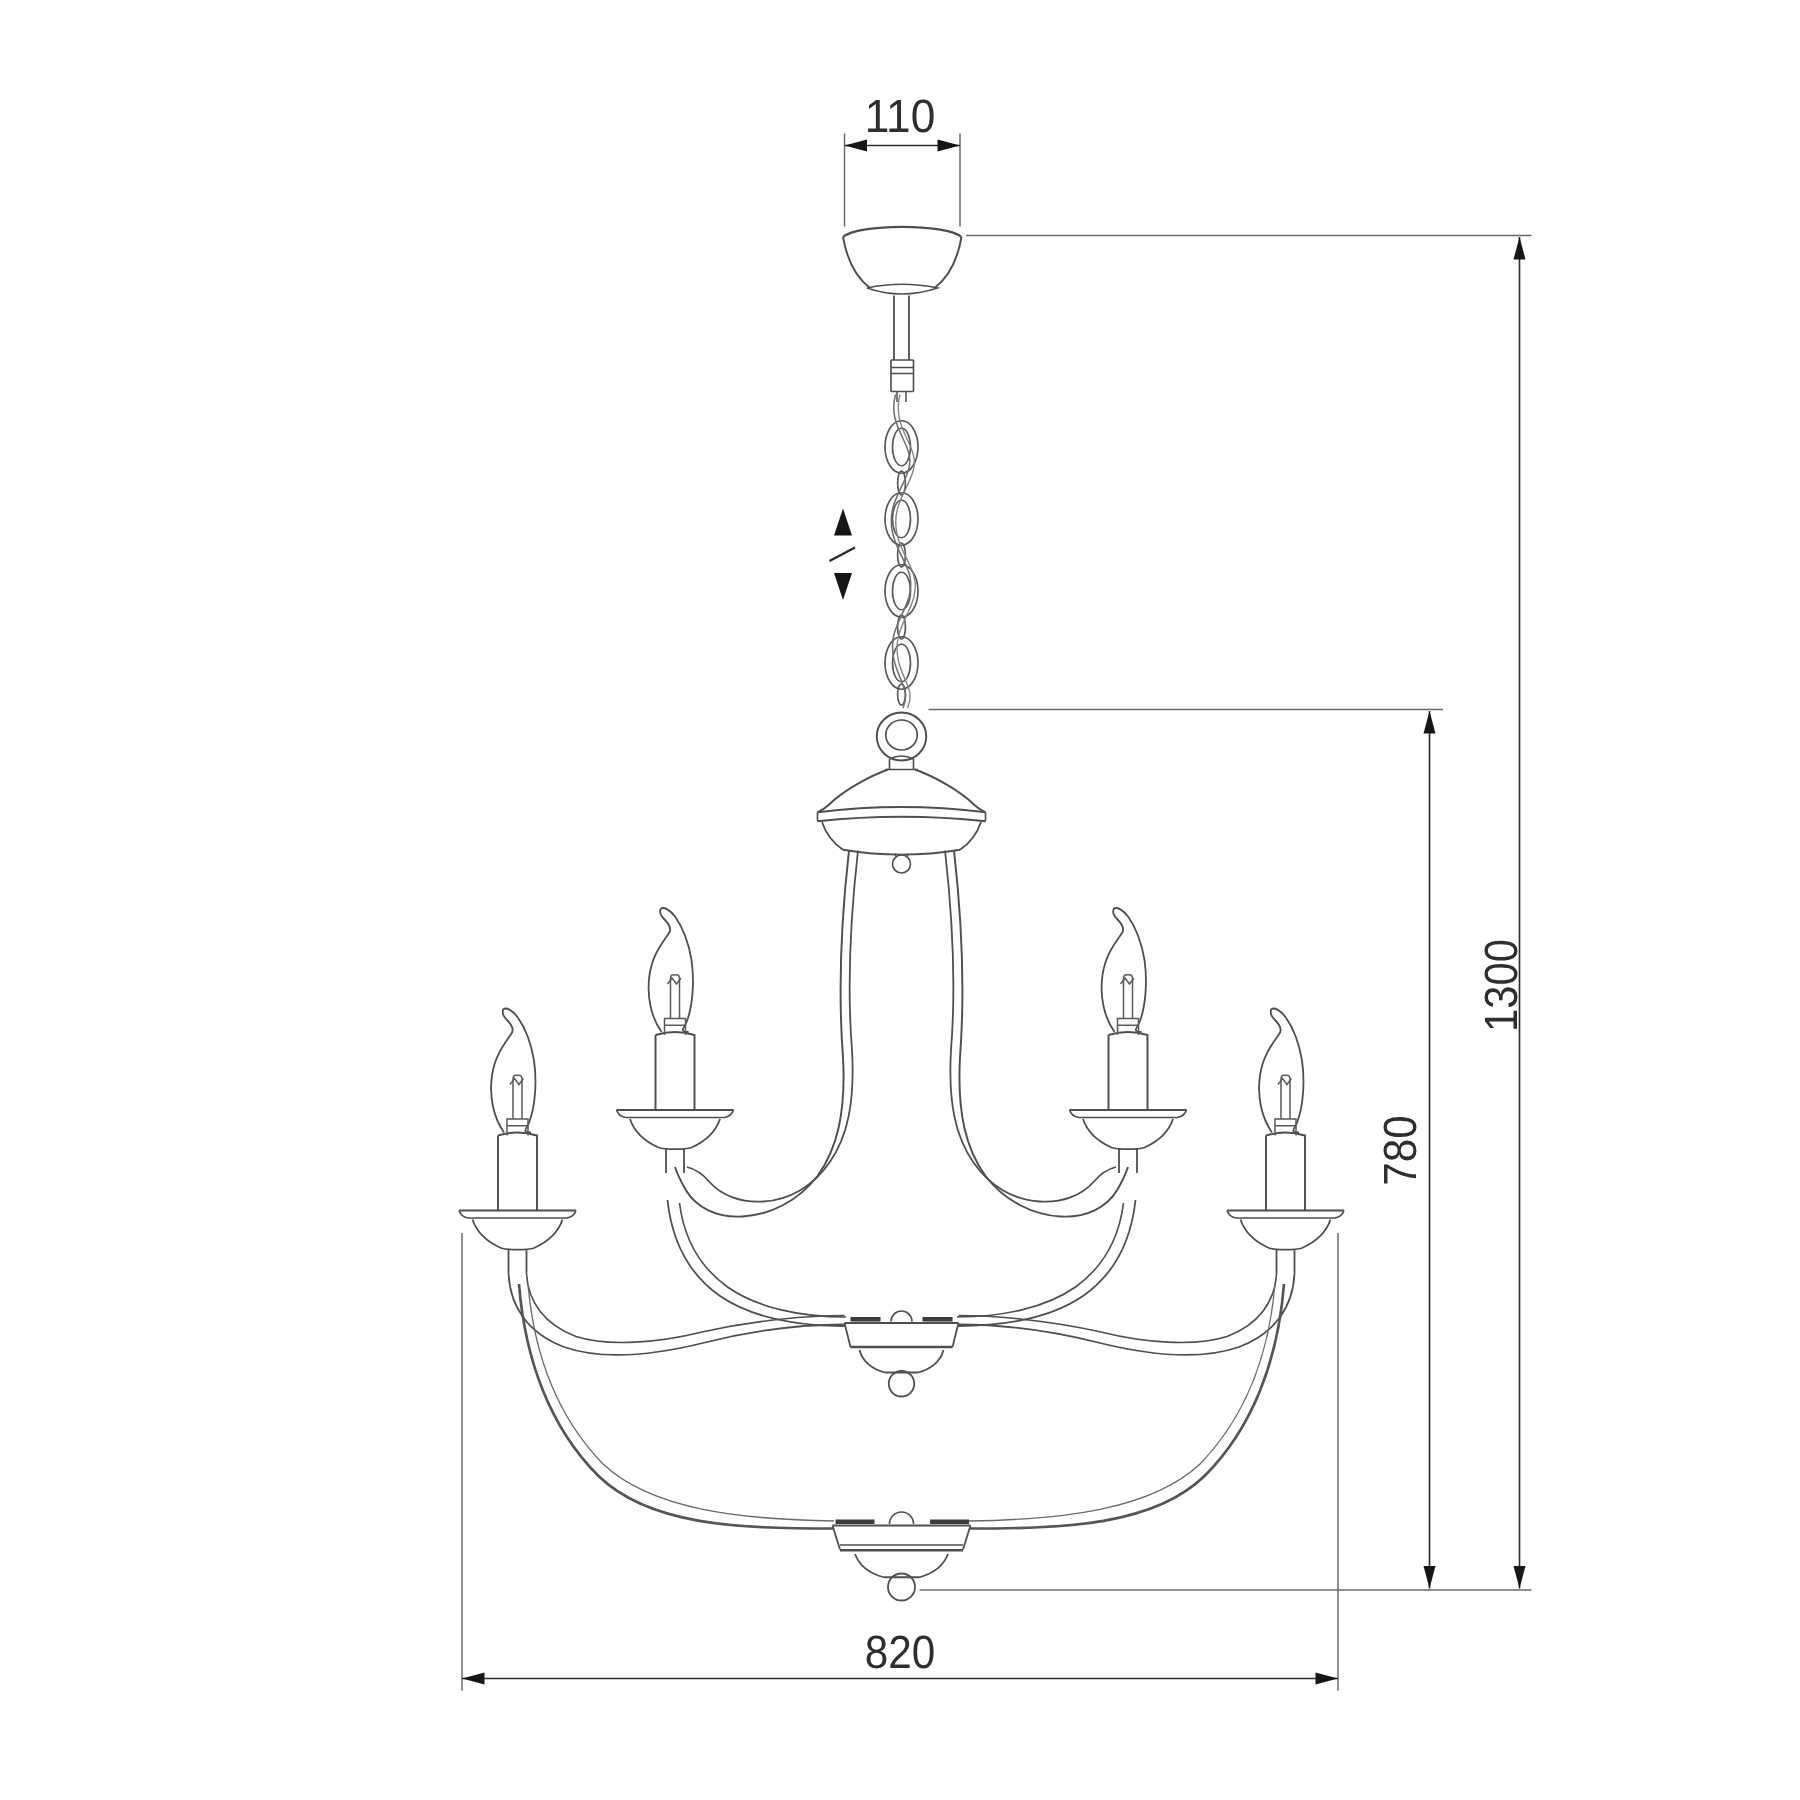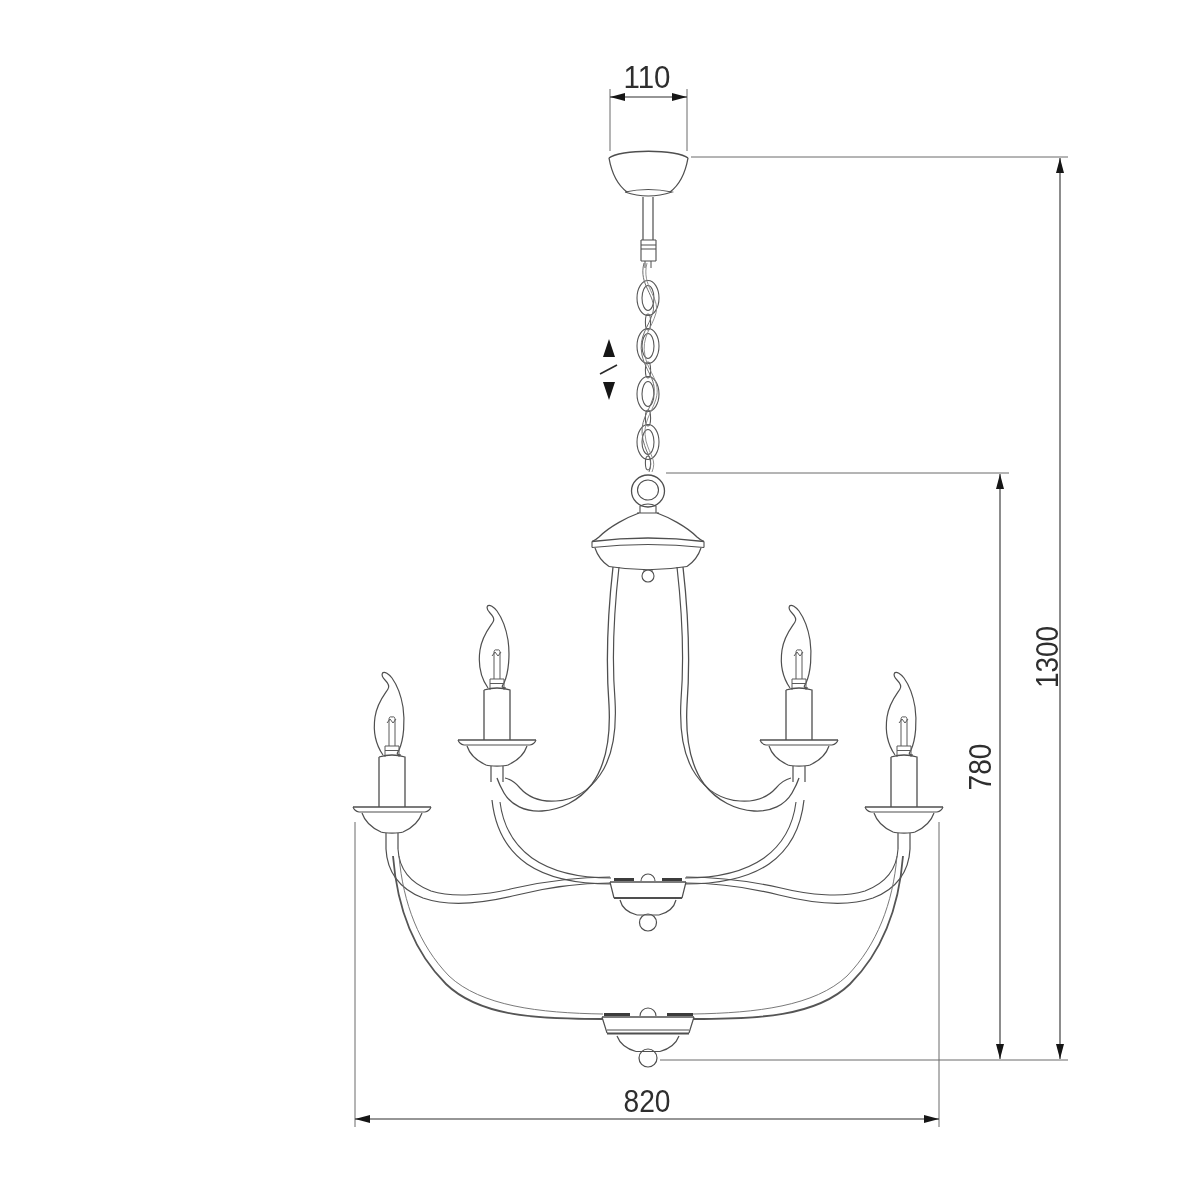--- a/index.html
+++ b/index.html
@@ -1,16 +1,16 @@
 <!DOCTYPE html>
 <html><head>
 <meta charset="utf-8">
 <style>
   html,body{margin:0;padding:0;background:#ffffff;}
-  .stage{position:relative;width:1032px;height:1200px;background:#fff;overflow:hidden;padding-left:47px;}
+  .stage{position:relative;width:1032px;height:1200px;background:#fff;overflow:hidden;}
   svg{display:block;}
   text{font-family:"Liberation Sans", sans-serif;}
   .dimtxt{fill:#2e2e2e;font-size:31px;}
 </style>
 </head>
 <body>
 
 <div class="stage">
 <svg width="1200" height="1200" viewBox="0 0 1200 1200" xmlns="http://www.w3.org/2000/svg" xmlns:xlink="http://www.w3.org/1999/xlink">
 

